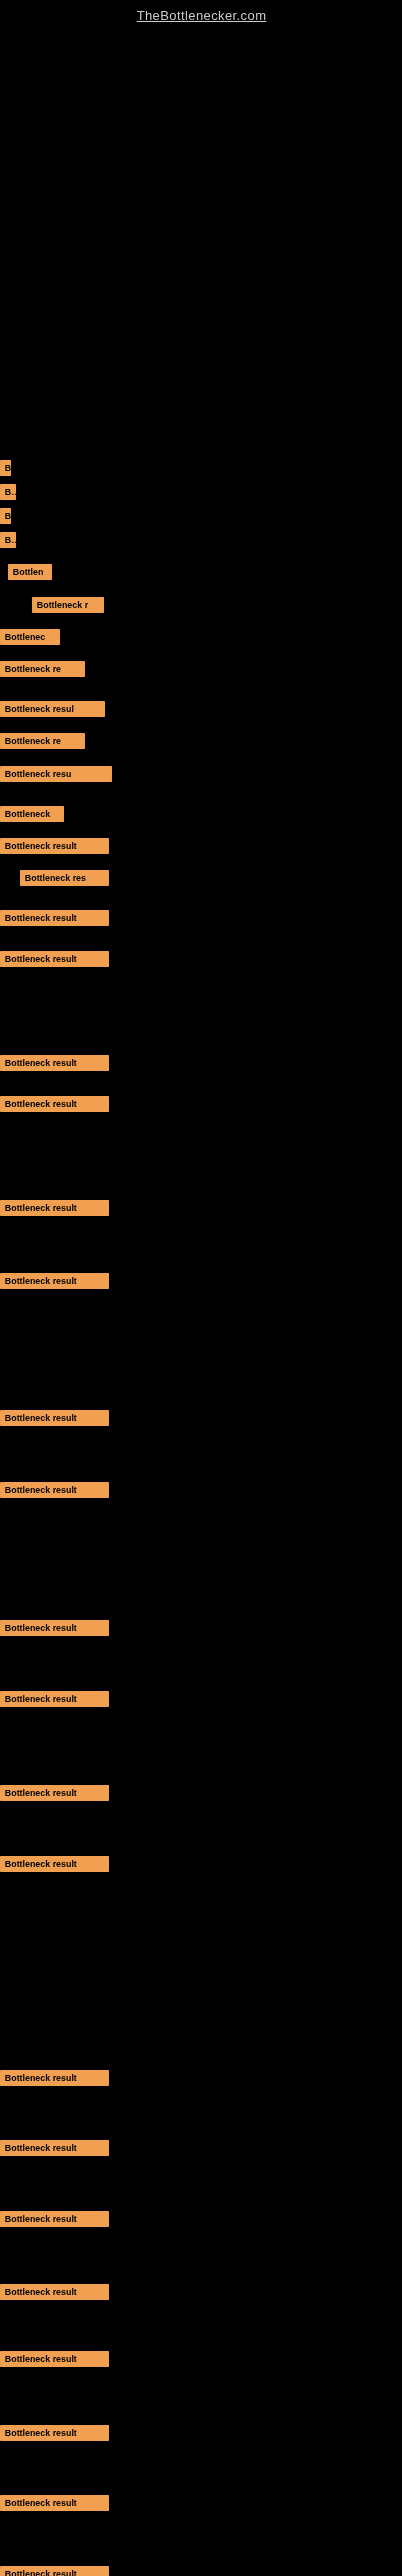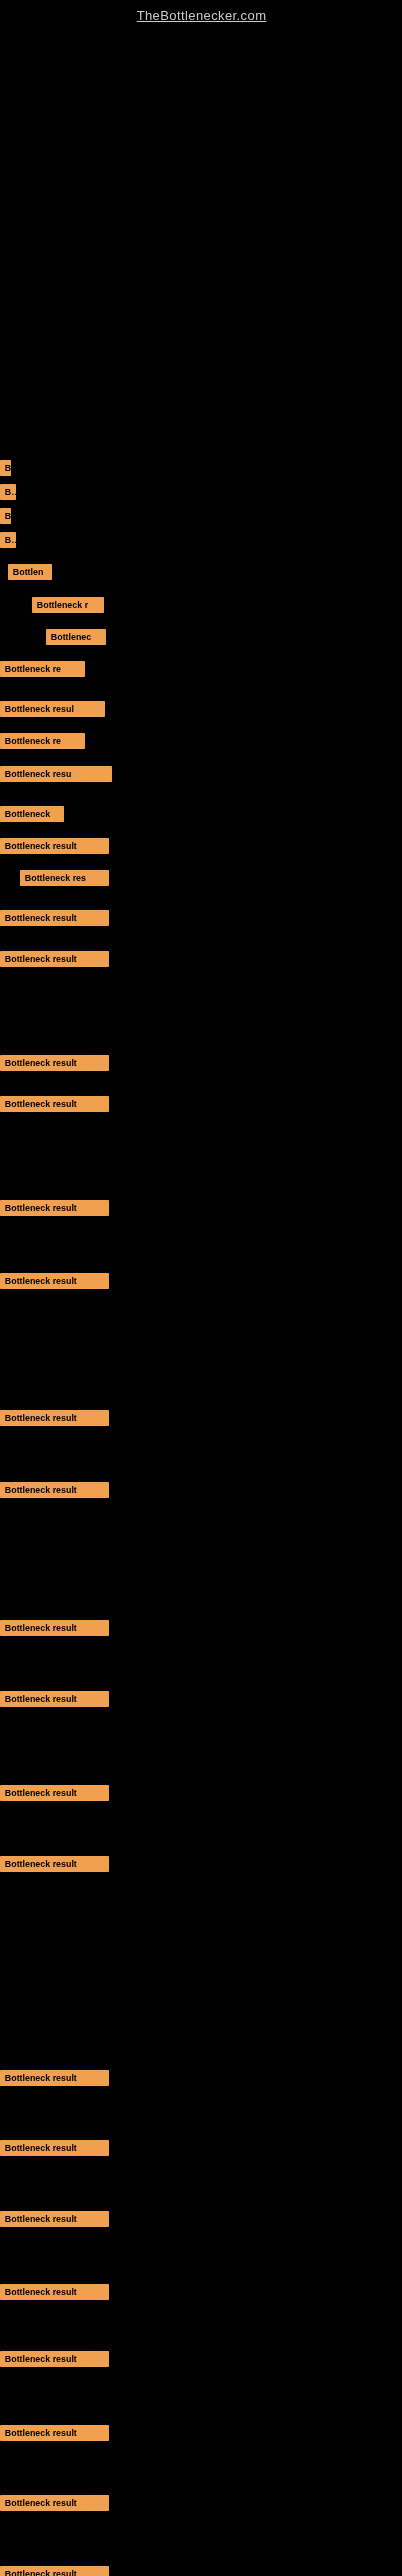--- a/index.html
+++ b/index.html
@@ -66,21 +66,21 @@
     </div>
     <div class="bar-row" style="position: absolute; top: 499px; left: 0px;">
       <div class="bar-label" style="width: 16px;">Bo</div>
     </div>
     <div class="bar-row" style="position: absolute; top: 531px; left: 8px;">
       <div class="bar-label" style="width: 44px;">Bottlen</div>
     </div>
     <div class="bar-row" style="position: absolute; top: 564px; left: 0px; margin-left: 32px;">
       <div class="bar-label" style="width: 72px;">Bottleneck r</div>
     </div>
-    <div class="bar-row" style="position: absolute; top: 596px; left: 0px; padding-left: 46px;">
+    <div class="bar-row" style="position: absolute; top: 596px; left: 0px;">
       <div class="bar-label" style="width: 60px;">Bottlenec</div>
     </div>
     <div class="bar-row" style="position: absolute; top: 628px; left: 0px;">
       <div class="bar-label" style="width: 85px;">Bottleneck re</div>
     </div>
     <div class="bar-row" style="position: absolute; top: 668px; left: 0px;">
       <div class="bar-label" style="width: 105px;">Bottleneck resul</div>
     </div>
     <div class="bar-row" style="position: absolute; top: 700px; left: 0px;">
       <div class="bar-label" style="width: 85px;">Bottleneck re</div>

